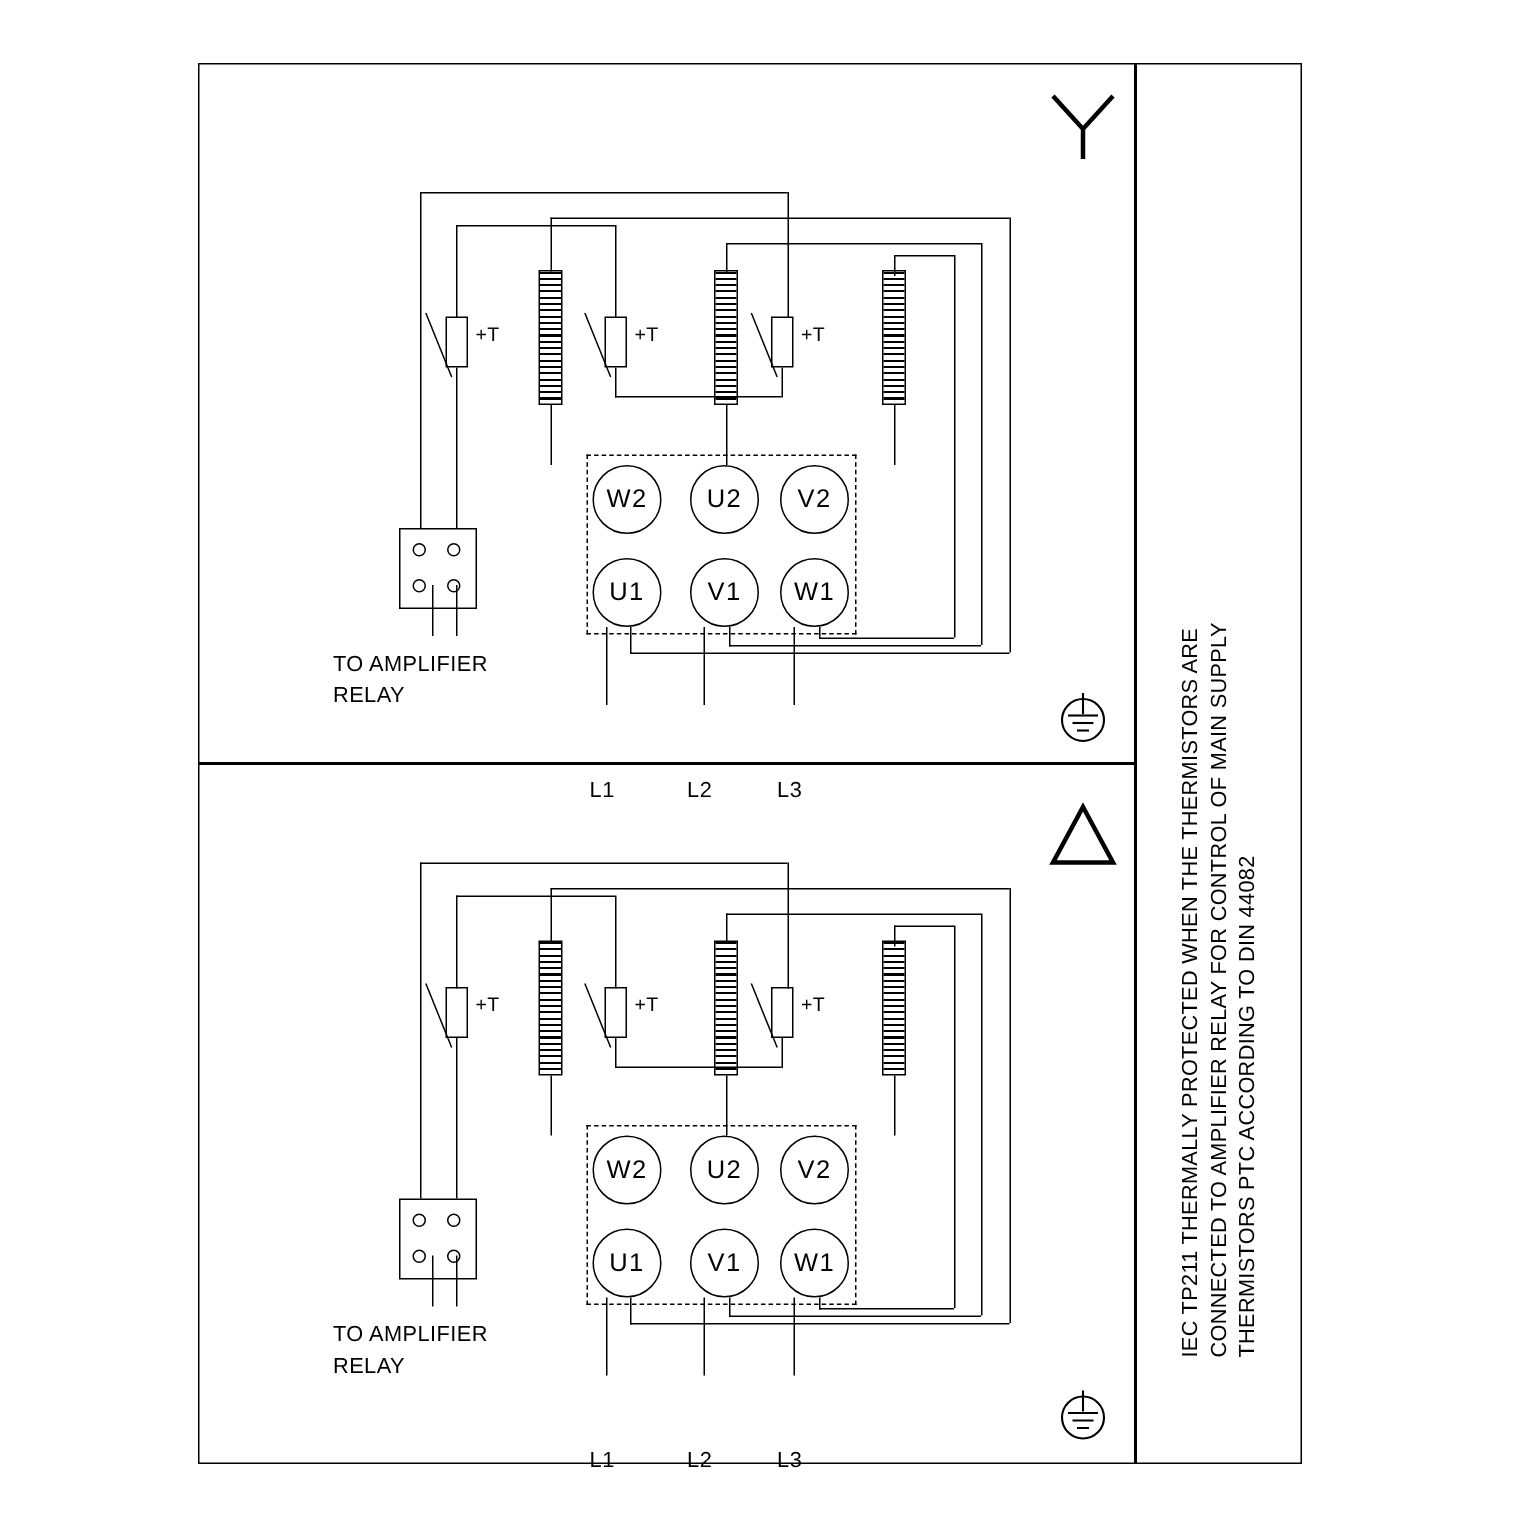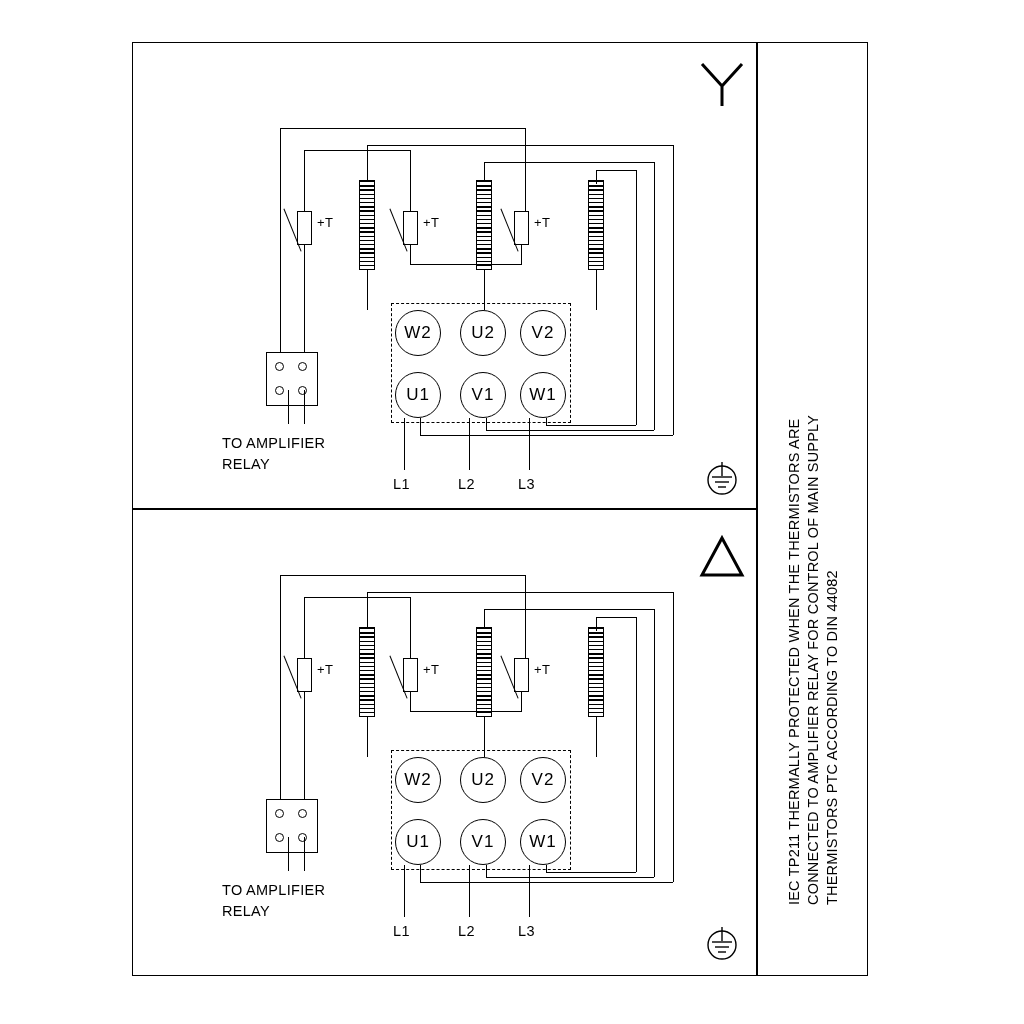--- a/index.html
+++ b/index.html
@@ -111,20 +111,21 @@
   }
   .dashbox {
     position: absolute;
     border: 1.2px dashed #000;
     box-sizing: border-box;
   }
   .philabel {
     position: absolute;
     font-size: 14.5px;
     letter-spacing: 0.4px;
+    margin-top: 43px;
   }
   .cap {
     position: absolute;
     font-size: 14.5px;
     line-height: 22px;
     letter-spacing: 0.3px;
     white-space: pre-line;
   }
   .sym {
     position: absolute;

